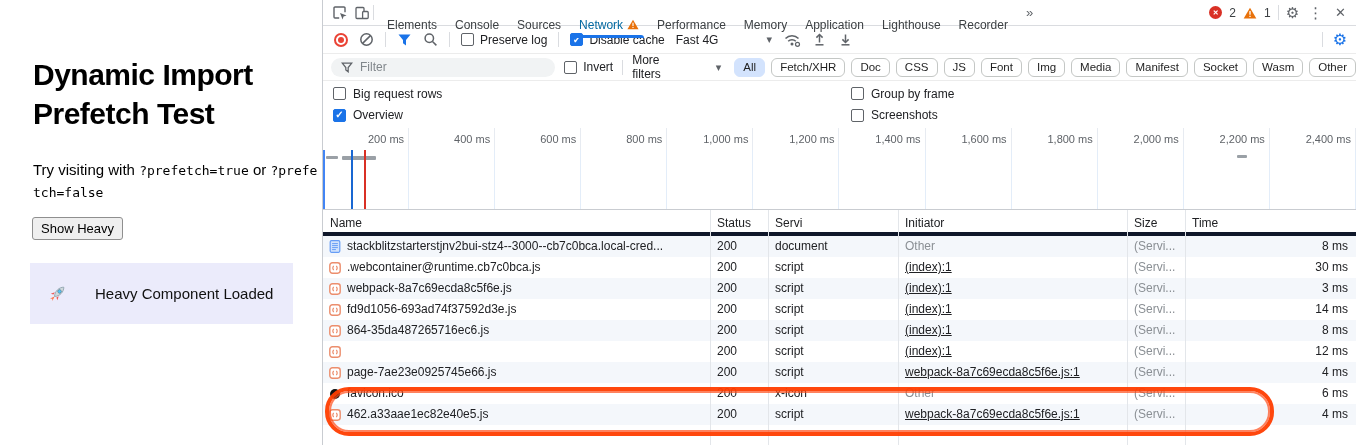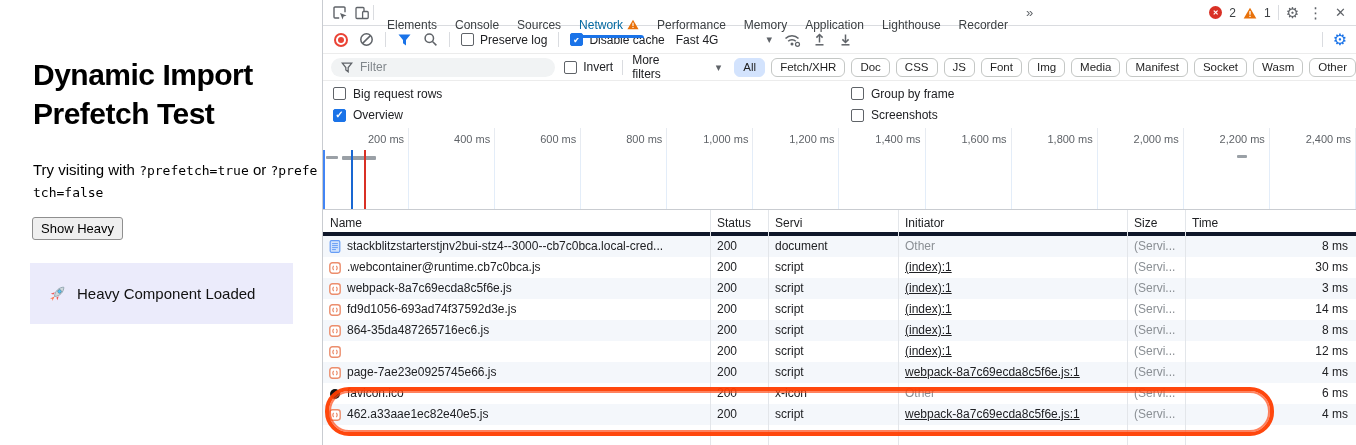--- a/index.html
+++ b/index.html
@@ -10,21 +10,21 @@
   
   .page-pane { position:absolute; left:8px; top:0; width:322px; height:445px; background:#fff; }
   .page-title { margin:55px 0 0 25px; width:285px; font-size:30px; line-height:39px;
                 font-weight:bold; color:#000; letter-spacing:-0.5px; }
   .intro { margin:26px 0 0 25px; width:290px; font-size:15px; line-height:21px; color:#000; }
   .intro code { font-family:"DejaVu Sans Mono", monospace; font-size:13px; word-break:break-all; }
   .show-heavy { margin:14px 0 0 24px; font-family:"Liberation Sans", sans-serif; font-size:13px;
                 color:#000; background:#efefef; border:1px solid #8f8f8f; border-radius:3px;
                 padding:3px 8px; }
   .banner { margin:23px 0 0 22px; width:263px; height:61px; background:#ebebfb;
-            display:flex; align-items:center; gap:9px; padding-left:17px; font-size:15px; color:#111; }
+            display:flex; align-items:center; gap:27px; padding-left:17px; font-size:15px; color:#111; }
 
   
   .devtools { position:absolute; left:322px; top:0; width:1034px; height:445px;
               border-left:1px solid #c9ccd1; background:#fff; font-size:12px; color:#202124; }
 
   
   .tabbar { height:26px; display:flex; align-items:center; padding-left:6px;
             border-bottom:1px solid #dadce0; }
   .ticon { width:22px; height:20px; display:flex; align-items:center; justify-content:center; }
   .vsep { width:1px; height:15px; background:#dadce0; flex:0 0 auto; }

